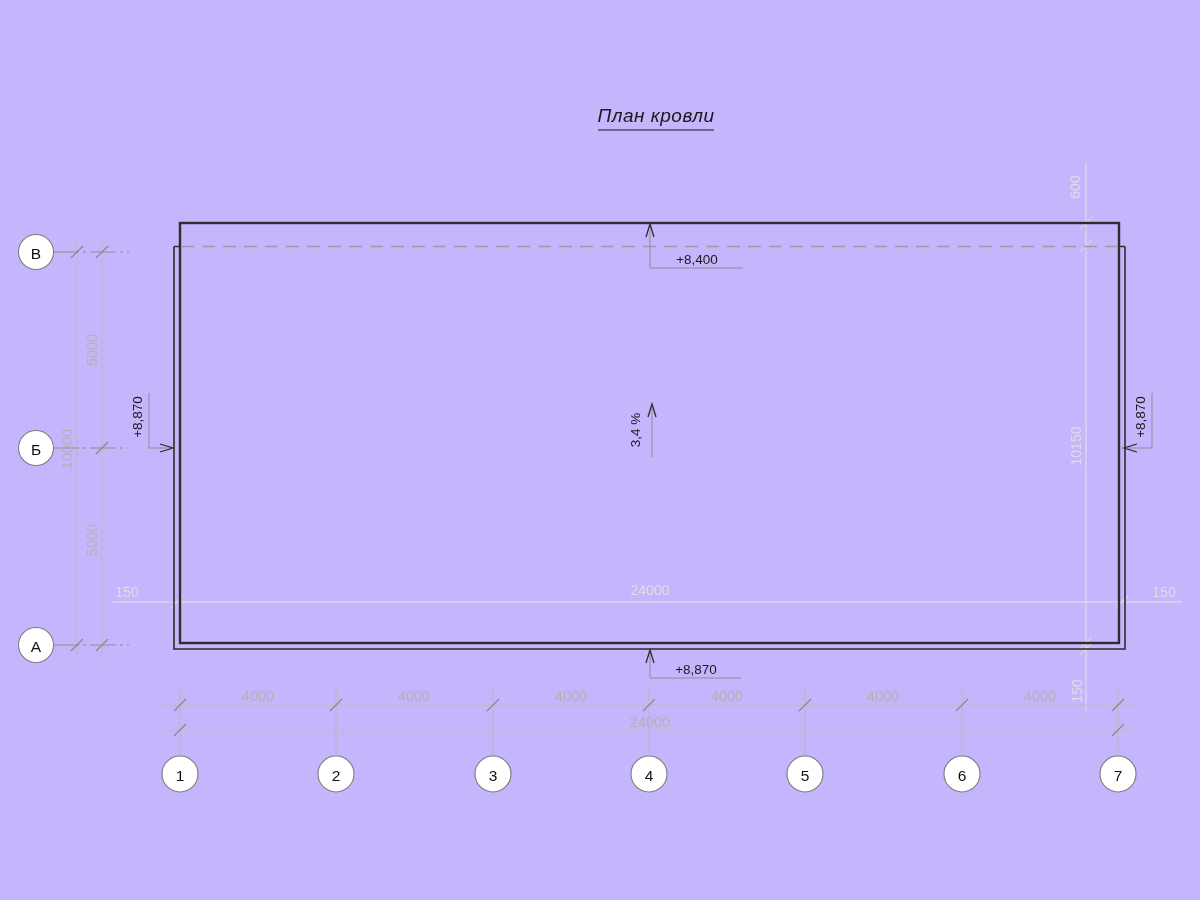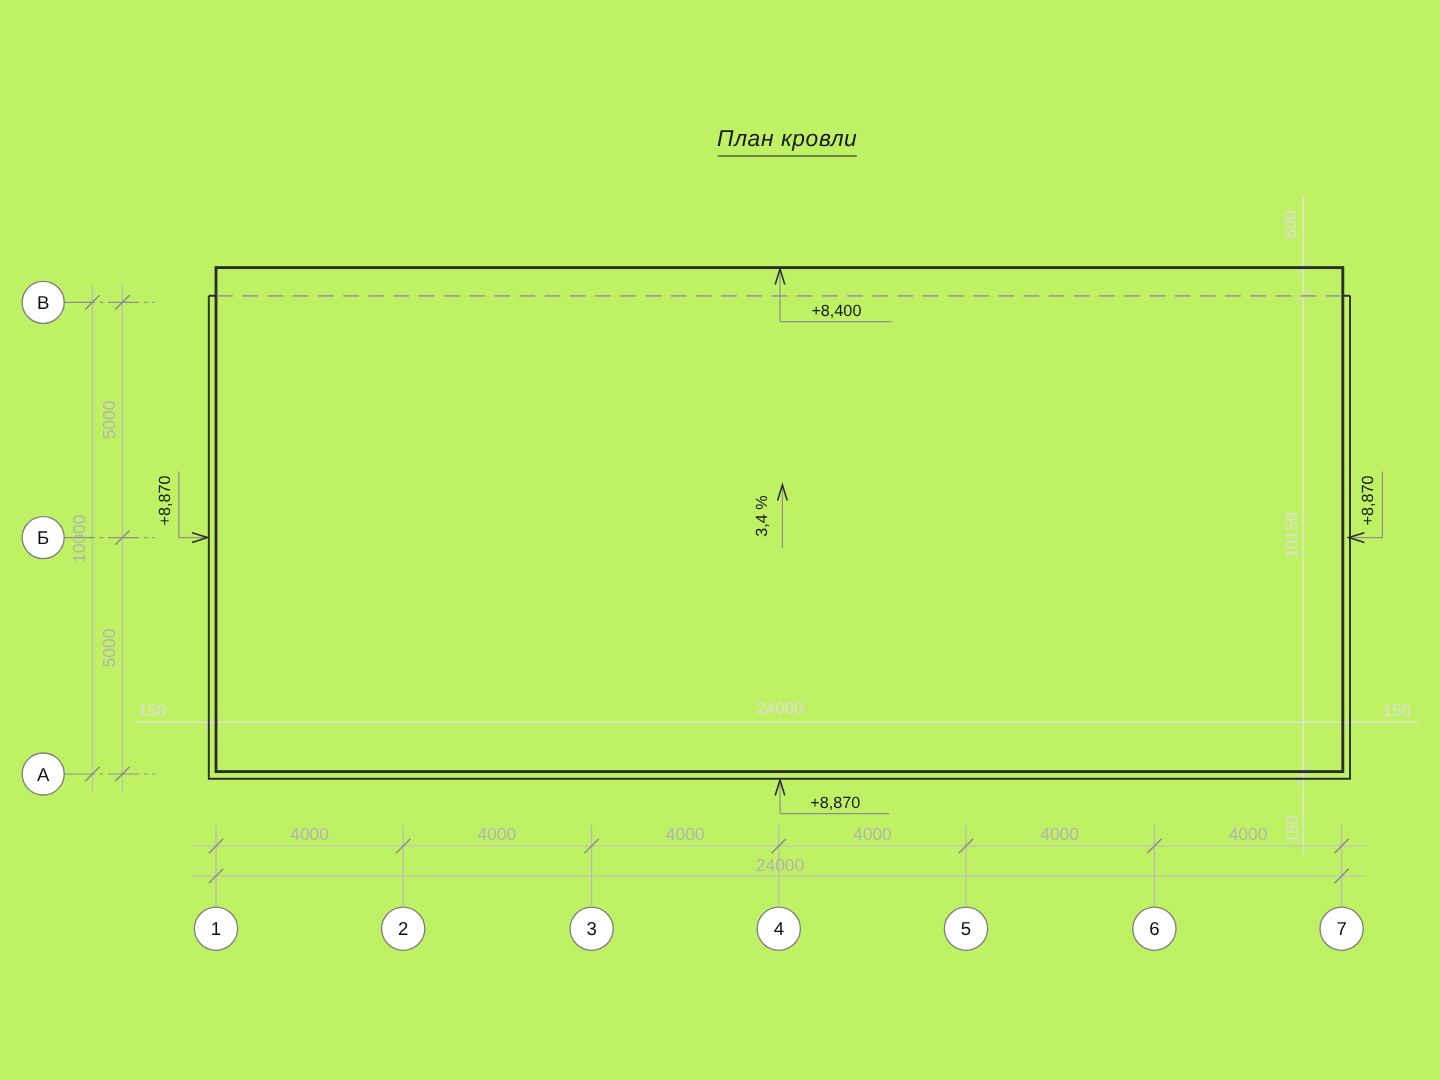--- a/index.html
+++ b/index.html
@@ -1,16 +1,16 @@
 <!DOCTYPE html>
 <html><head>
 <meta charset="utf-8">
 <style>
   html,body{margin:0;padding:0;background:#ffffff;}
-  .stage{position:relative;width:1200px;height:900px;background:#bef264;overflow:hidden;}
+  .stage{position:relative;width:1200px;height:900px;background:#c4b5fd;overflow:hidden;}
   svg{display:block;}
   text{font-family:"Liberation Sans",sans-serif;}
   .title-text{font:italic 19px "Liberation Sans",sans-serif;fill:#1a1a1a;letter-spacing:.5px;}
   .axis-label{font:15.5px "Liberation Sans",sans-serif;fill:#111;}
   .dim-text{font:14.5px "Liberation Sans",sans-serif;fill:#b3b3b3;}
   .faint-text{font:14px "Liberation Sans",sans-serif;fill:#dedede;}
   .ann-text{font:13.5px "Liberation Sans",sans-serif;fill:#1a1a1a;}
   .heavy{stroke:#2d2d2d;fill:none;}
   .dimline{stroke:#bdbdbd;stroke-width:1;fill:none;}
   .faintline{stroke:#e4e4e4;stroke-width:1;fill:none;}

